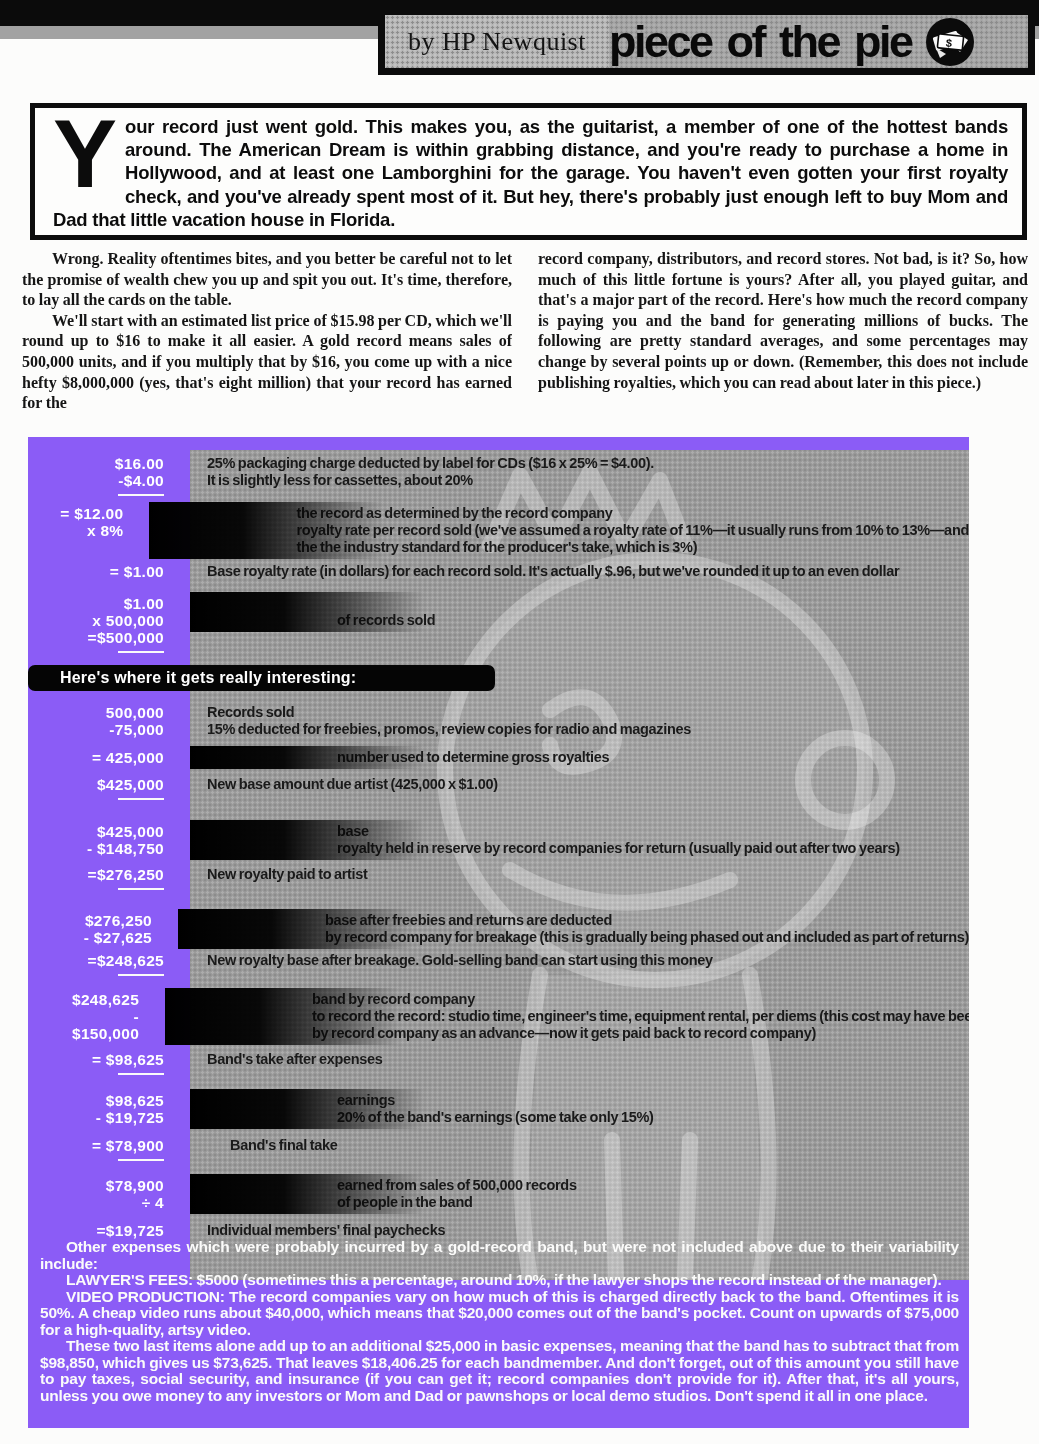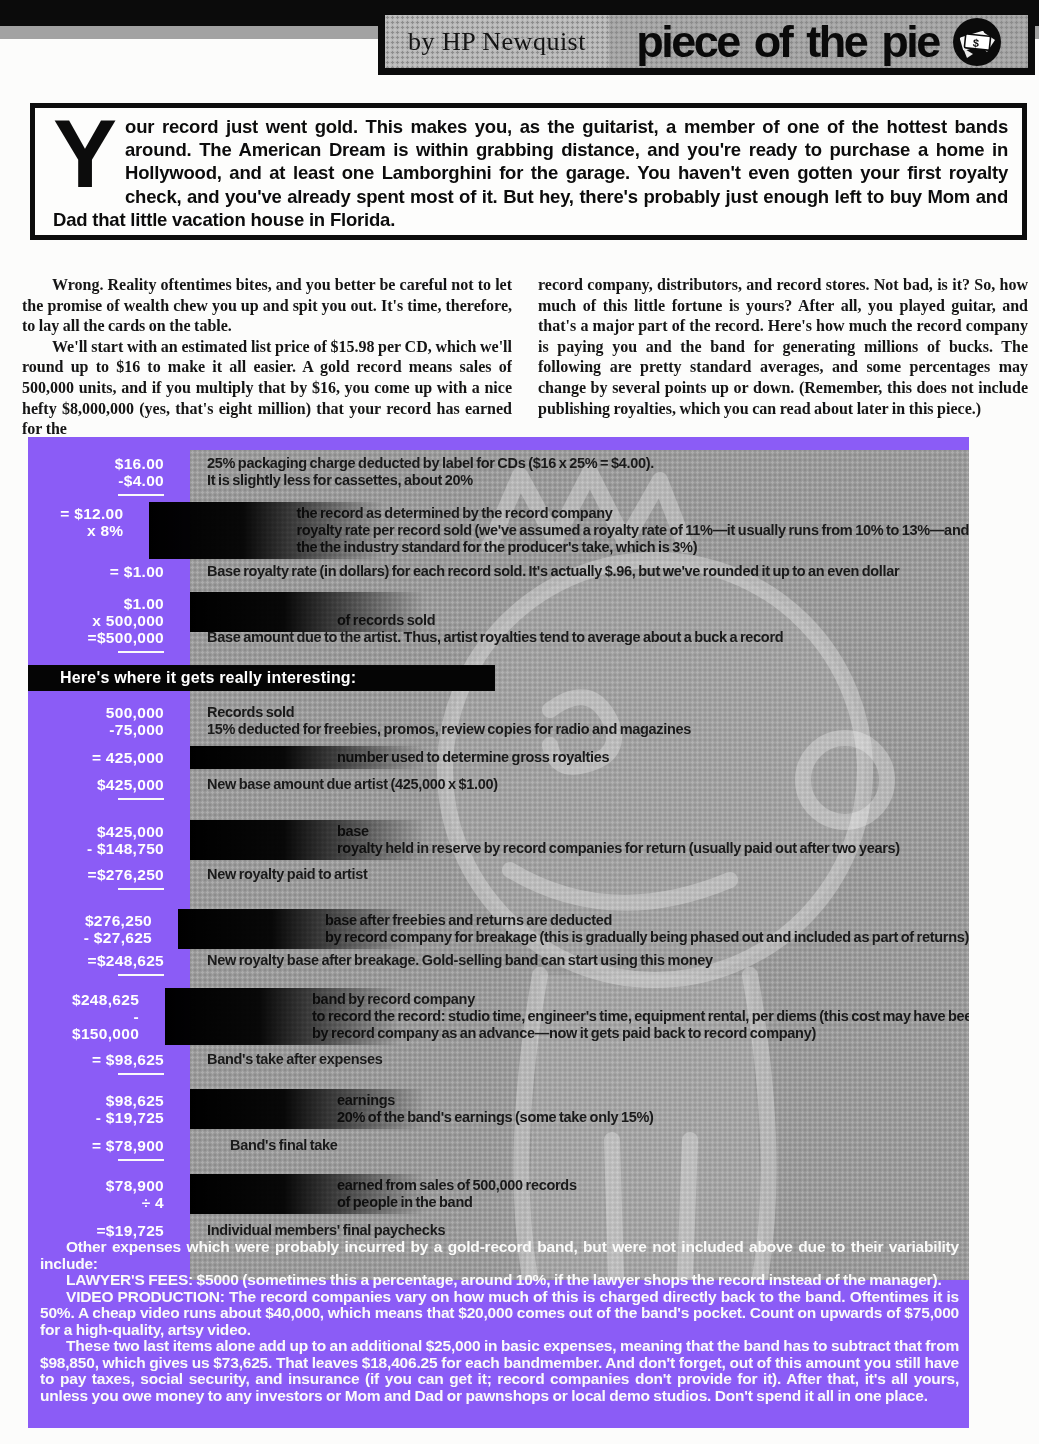--- a/index.html
+++ b/index.html
@@ -18,21 +18,21 @@
     background:#0b0b0b;box-sizing:border-box;padding:7px;display:flex;
   }
   .byline-cell{
     width:224px;display:flex;align-items:center;justify-content:center;
     background-color:#b5b5b5;
     background-image:radial-gradient(rgba(0,0,0,.22) 1px,transparent 1.4px),radial-gradient(rgba(255,255,255,.25) 1px,transparent 1.4px);
     background-size:5px 5px;background-position:0 0,2.5px 2.5px;
     font-family:"Liberation Serif",serif;font-size:26px;color:#141414;letter-spacing:.5px;
   }
   .title-cell{
-    flex:1;display:flex;align-items:center;justify-content:center;gap:14px;
+    flex:1;display:flex;align-items:center;gap:14px;
     background-color:#a3a3a3;
     background-image:radial-gradient(rgba(0,0,0,.14) 1px,transparent 1.4px),radial-gradient(rgba(255,255,255,.18) 1px,transparent 1.4px);
     background-size:5px 5px;background-position:0 0,2.5px 2.5px;
   }
   .title-text{
     font-weight:bold;font-size:45px;line-height:1;letter-spacing:-2.5px;word-spacing:5px;color:#0a0a0a;
   }
   .money-icon{width:48px;height:48px;flex:0 0 auto;}
   
   .intro-box{
@@ -41,21 +41,21 @@
     padding:7px 14px 6px 18px;
     font-weight:bold;font-size:18.5px;line-height:23.2px;letter-spacing:-.2px;
     text-align:justify;color:#0c0c0c;
   }
   .dropcap{
     float:left;font-weight:bold;font-size:96px;line-height:70px;
     margin:4px 12px 0 0;letter-spacing:-4px;
   }
   
   .bodycol{
-    position:absolute;top:275px;width:490px;height:160px;overflow:hidden;
+    position:absolute;top:249px;width:490px;height:160px;overflow:hidden;
     font-family:"Liberation Serif",serif;font-weight:bold;
     font-size:16px;line-height:20.6px;word-spacing:-.5px;
     text-align:justify;color:#151515;
   }
   .col-left{left:22px;}
   .col-right{left:538px;}
   .bodycol p{margin:0;}
   .bodycol p.indent{text-indent:30px;}
   
   .money-table{
@@ -84,21 +84,21 @@
   }
   .desc-line{white-space:nowrap;}
   .shadowed .desc{padding-left:147px;}
   .shadowed .desc::before{
     content:"";position:absolute;left:0;top:-3px;bottom:-3px;width:235px;
     background:linear-gradient(90deg,#000 0%,rgba(0,0,0,.95) 40%,rgba(0,0,0,0) 100%);
   }
   .interlude{
     width:467px;height:26px;box-sizing:border-box;padding-left:32px;
     background:#050505;color:#ffffff;display:flex;align-items:center;
-    font-weight:bold;font-size:16px;letter-spacing:.2px;
+    font-weight:bold;font-size:16px;letter-spacing:.2px;border-radius:7px;
   }
   .tfooter{
     position:relative;padding:0 10px 0 12px;
     color:#fbfbfa;font-weight:bold;font-size:15.5px;line-height:16.5px;
     letter-spacing:-.2px;word-spacing:-.5px;text-align:justify;
   }
   .tfooter p{margin:0;text-indent:26px;}
 </style>
 </head>
 <body>
@@ -192,23 +192,20 @@
         <div class="desc">
           <div class="desc-line">&nbsp;</div>
           <div class="desc-line">of records sold</div>
         </div>
       </div>
       <div class="trow" style="">
         <div class="amt">
           <div class="amt-line">=$500,000</div>
           <div class="rule"></div>
         </div>
-        <div class="desc">
-          <div class="desc-line">Base amount due to the artist. Thus, artist royalties tend to average about a buck a record</div>
-        </div>
       </div>
       <div class="interlude" style="margin-top: 12px;">Here's where it gets really interesting:</div>
       <div class="trow" style="margin-top: 13px;">
         <div class="amt">
           <div class="amt-line">500,000</div>
           <div class="amt-line">-75,000</div>
         </div>
         <div class="desc">
           <div class="desc-line">Records sold</div>
           <div class="desc-line">15% deducted for freebies, promos, review copies for radio and magazines</div>

